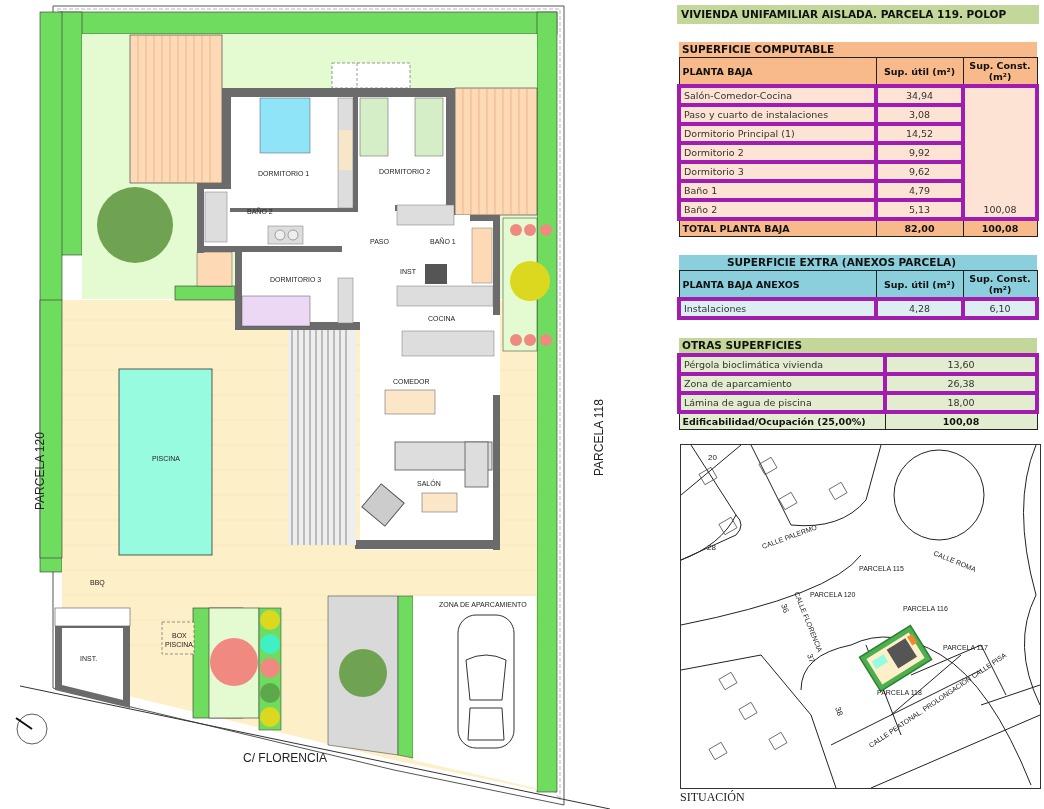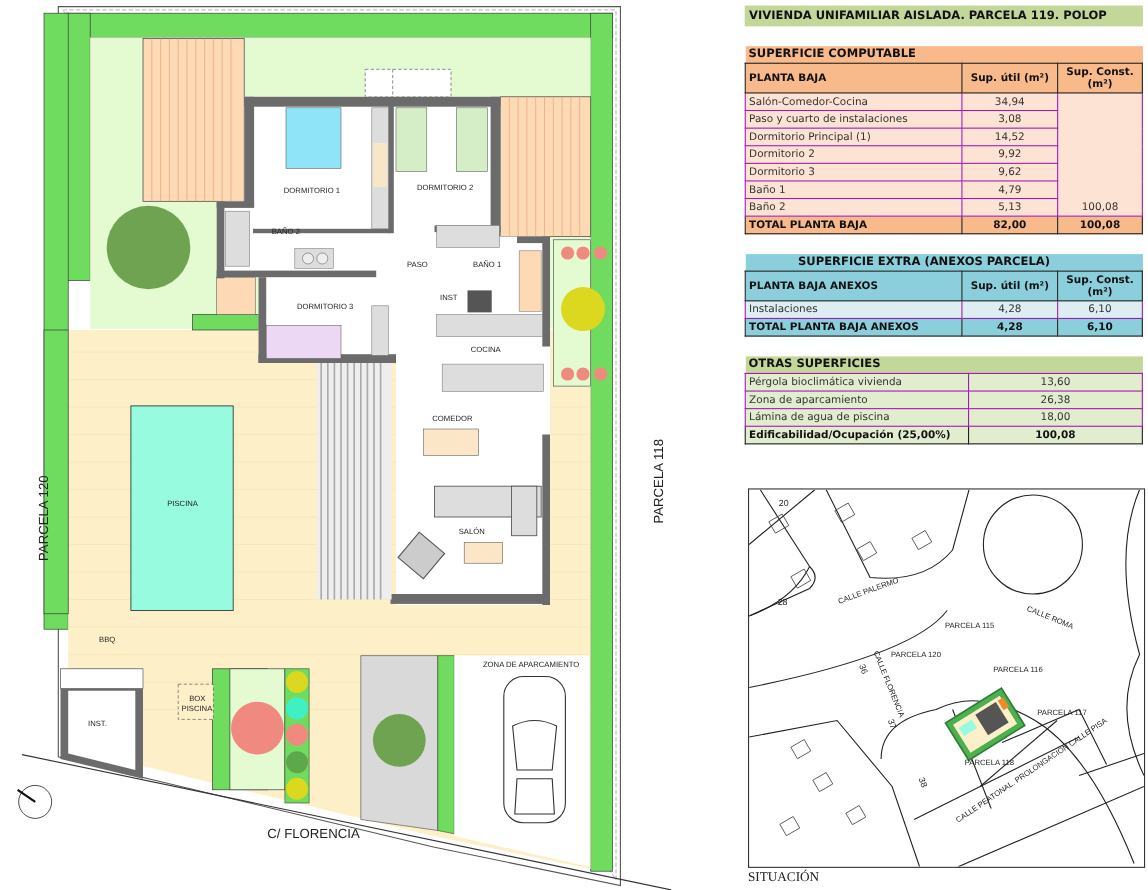--- a/index.html
+++ b/index.html
@@ -10,21 +10,21 @@
   .vlbl{position:absolute;font-family:"Liberation Sans",sans-serif;font-size:12px;color:#222;white-space:nowrap;transform:rotate(-90deg);transform-origin:left top;}
   .street{position:absolute;font-family:"Liberation Sans",sans-serif;font-size:12px;color:#222;}
   
   #tables{position:absolute;left:677px;top:5px;width:362px;font-family:"DejaVu Sans",sans-serif;font-size:9.5px;color:#333;}
   .title{background:#c4d79b;font-weight:bold;font-size:10.5px;color:#111;padding:2px 4px;height:15px;line-height:15px;}
   table{border-collapse:collapse;width:362px;}
   td{height:15px;padding:0 3px;line-height:15px;}
   .sechead{font-weight:bold;font-size:10.5px;color:#111;}
   .colhead td{font-weight:bold;font-size:9.5px;color:#111;border:1.5px solid #222;height:26px;}
   .colhead td.c{text-align:center;line-height:11px;}
-  .row td{border:1px solid #a21caf;}
+  .row td{border:4px solid #a21caf;}
   .num{text-align:center;}
   .tot td{font-weight:bold;color:#111;border:1.5px solid #222;}
   .orange-h{background:#f8b98b;}
   .orange-r{background:#fde3d3;}
   .blue-h{background:#8ccfdc;padding-left:48px;}
   .blue-r{background:#dceef2;}
   .green-h{background:#c4d79b;}
   .green-r{background:#e2ecce;}
   .gap{height:18px;}
   #map{position:absolute;left:680px;top:444px;width:359px;height:343px;border:1px solid #333;background:#fff;overflow:hidden;}
@@ -285,25 +285,20 @@
         <tr>
           <td colspan="3" class="sechead blue-h">SUPERFICIE EXTRA (ANEXOS PARCELA)</td>
         </tr>
     <tr class="colhead blue-h">
       <td style="width:190px">PLANTA BAJA ANEXOS</td>
       <td class="c" style="width:80px">Sup. útil (m²)</td>
       <td class="c">Sup. Const. (m²)</td>
     </tr>
     <tr class="row blue-r">
       <td>Instalaciones</td>
-      <td class="num">4,28</td>
-      <td class="num">6,10</td>
-    </tr>
-    <tr class="tot blue-h">
-      <td>TOTAL PLANTA BAJA ANEXOS</td>
       <td class="num">4,28</td>
       <td class="num">6,10</td>
     </tr>
   </tbody>
     </table>
   <div class="gap"></div>
 
   <table>
     <tbody>
         <tr>

